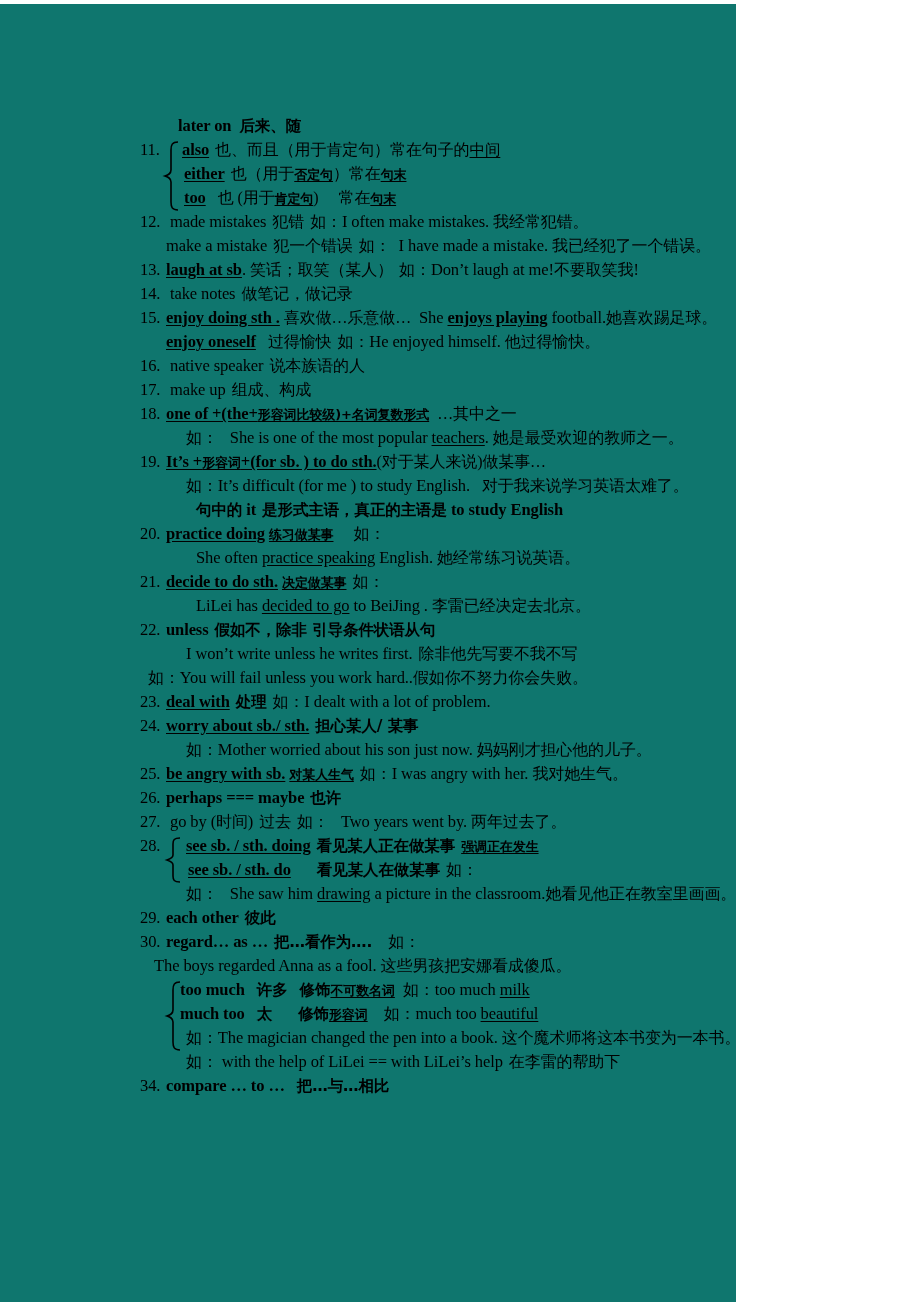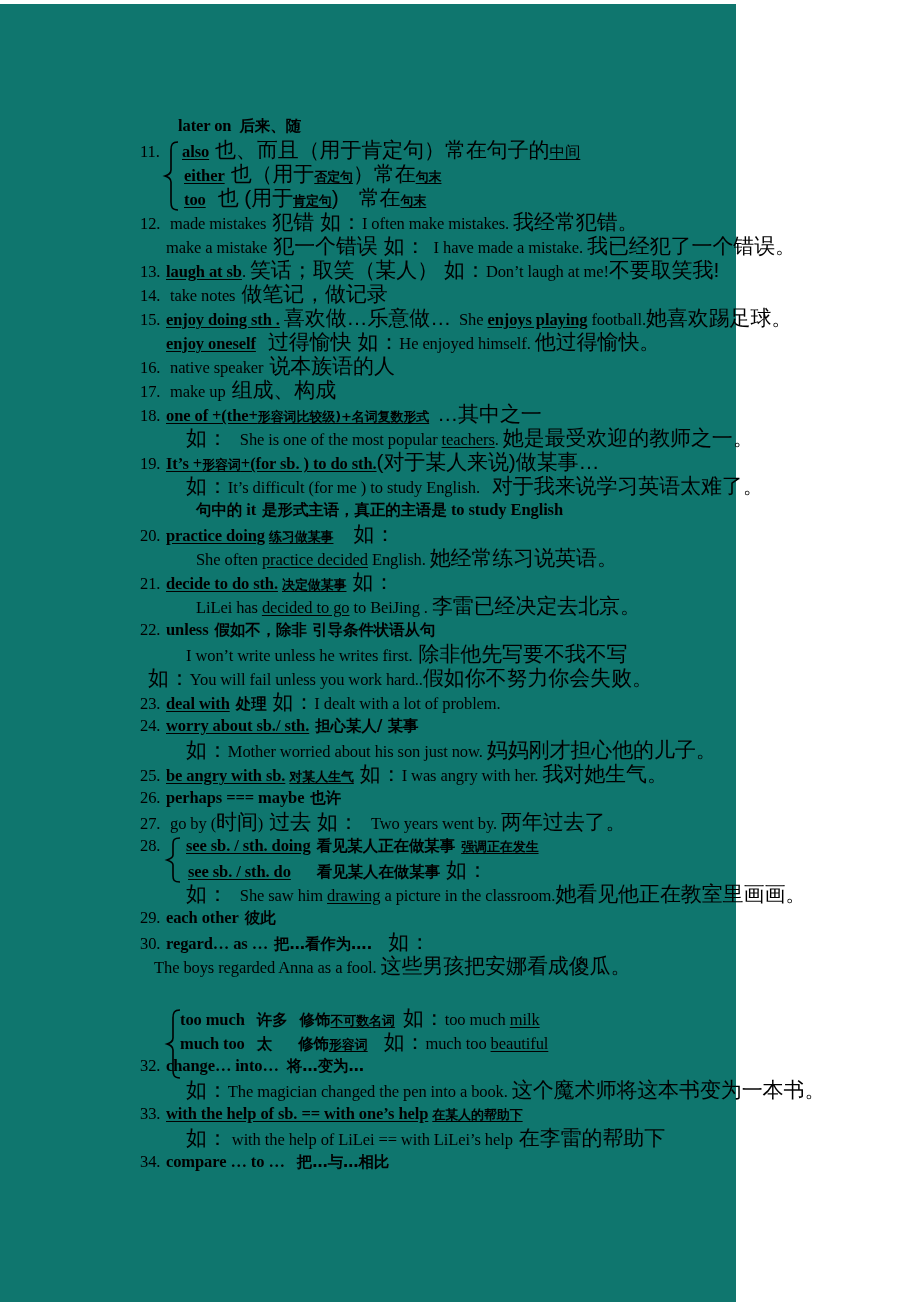--- a/index.html
+++ b/index.html
@@ -36,21 +36,21 @@
     white-space: nowrap;
     letter-spacing: -0.1px;
   }
   .num {
     display: inline-block;
     width: 26px;
   }
   .b { font-weight: bold; }
   .u { text-decoration: underline; text-underline-offset: 1.5px; }
   .bu { font-weight: bold; text-decoration: underline; text-underline-offset: 1.5px; }
-  .cn { font-family: Liberation Sans, sans-serif; font-size: 21px; }
+  .cn { font-family: Liberation Serif, serif; font-size: 16px; }
   .cnb { font-family: "DejaVu Sans", "Liberation Sans", sans-serif; font-size: 15.5px; font-weight: bold; }
   .cnbu { font-family: "DejaVu Sans", "Liberation Sans", sans-serif; font-size: 13px; font-weight: bold; text-decoration: underline; text-underline-offset: 1.5px;}
   .cnu { font-family: "DejaVu Sans", "Liberation Sans", sans-serif; font-size: 15.5px; text-decoration: underline; text-underline-offset: 1.5px;}
   .ind1 { padding-left: 26px; }
   .ind2 { padding-left: 46px; }
   .ind3 { padding-left: 56px; }
   .ind-neg { padding-left: 8px; }
   .hdr { padding-left: 38px; font-weight: bold; }
 
   
@@ -146,21 +146,21 @@
       <span class="cn">如：</span><span>It’s difficult (for me ) to study English.</span><span class="sp sp12"></span><span class="cn">对于我来说学习英语太难了。</span>
     </div>
     <div class="ln ind3">
       <span class="cnb">句中的</span><span class="sp sp4"></span><span class="b">it</span><span class="sp sp6"></span><span class="cnb">是形式主语，真正的主语是</span><span class="sp sp4"></span><span class="b">to study English</span>
     </div>
 
     <div class="ln">
       <span class="num">20.</span><span class="bu">practice doing</span><span class="sp sp4"></span><span class="cnbu">练习做某事</span><span class="sp sp20"></span><span class="cn">如：</span>
     </div>
     <div class="ln ind3">
-      <span>She often</span><span class="sp sp4"></span><span class="u">practice decided</span><span class="sp sp4"></span><span>English.</span><span class="sp sp4"></span><span class="cn">她经常练习说英语。</span>
+      <span>She often</span><span class="sp sp4"></span><span class="u">practice speaking</span><span class="sp sp4"></span><span>English.</span><span class="sp sp4"></span><span class="cn">她经常练习说英语。</span>
     </div>
 
     <div class="ln">
       <span class="num">21.</span><span class="bu">decide to do sth.</span><span class="sp sp4"></span><span class="cnbu">决定做某事</span><span class="sp sp6"></span><span class="cn">如：</span>
     </div>
     <div class="ln ind3">
       <span>LiLei has</span><span class="sp sp4"></span><span class="u">decided to go</span><span class="sp sp4"></span><span>to BeiJing .</span><span class="sp sp4"></span><span class="cn">李雷已经决定去北京。</span>
     </div>
 
     <div class="ln">
@@ -223,38 +223,32 @@
     <div class="ln ind-neg">
       <span class="sp sp6"></span><span>The boys regarded Anna as a fool.</span><span class="sp sp4"></span><span class="cn">这些男孩把安娜看成傻瓜。</span>
     </div>
 
     <div class="group">
       <div class="brace" style="left:24px; top:2px;">
         <svg width="18" height="72" viewBox="0 0 18 72">
           <path d="M16 2 C10 2 9 5 9 10 L9 30 C9 34 6 35 3 36 C6 37 9 38 9 42 L9 62 C9 67 10 70 16 70" fill="none" stroke="#000" stroke-width="1.6"></path>
         </svg>
       </div>
-      <div class="ln" style="padding-left:40px;margin-top:28px;">
+      <div class="ln" style="padding-left:40px;">
         <span class="b">too much</span><span class="sp sp12"></span><span class="cnb">许多</span><span class="sp sp12"></span><span class="cnb">修饰</span><span class="cnbu">不可数名词</span><span class="sp sp8"></span><span class="cn">如：</span><span>too much</span><span class="sp sp4"></span><span class="u">milk</span>
       </div>
       <div class="ln" style="padding-left:40px;">
         <span class="b">much too</span><span class="sp sp12"></span><span class="cnb">太</span><span class="sp sp26"></span><span class="cnb">修饰</span><span class="cnbu">形容词</span><span class="sp sp16"></span><span class="cn">如：</span><span>much too</span><span class="sp sp4"></span><span class="u">beautiful</span>
       </div>
     </div>
 
-    <div class="ln">
-      <span class="num">32.</span><span class="b">change…   into…</span><span class="sp sp8"></span><span class="cnb">将…变为…</span>
-    </div>
     <div class="ln ind2">
       <span class="cn">如：</span><span>The magician changed the pen into a book.</span><span class="sp sp4"></span><span class="cn">这个魔术师将这本书变为一本书。</span>
     </div>
 
-    <div class="ln">
-      <span class="num">33.</span><span class="bu">with the help of sb. == with one’s help</span><span class="sp sp4"></span><span class="cnbu">在某人的帮助下</span>
-    </div>
     <div class="ln ind2">
       <span class="cn">如：</span><span class="sp sp4"></span><span>with the help of LiLei == with LiLei’s help</span><span class="sp sp6"></span><span class="cn">在李雷的帮助下</span>
     </div>
 
     <div class="ln">
       <span class="num">34.</span><span class="b">compare … to …</span><span class="sp sp12"></span><span class="cnb">把…与…相比</span>
     </div>
 
   </div>
 </div>

